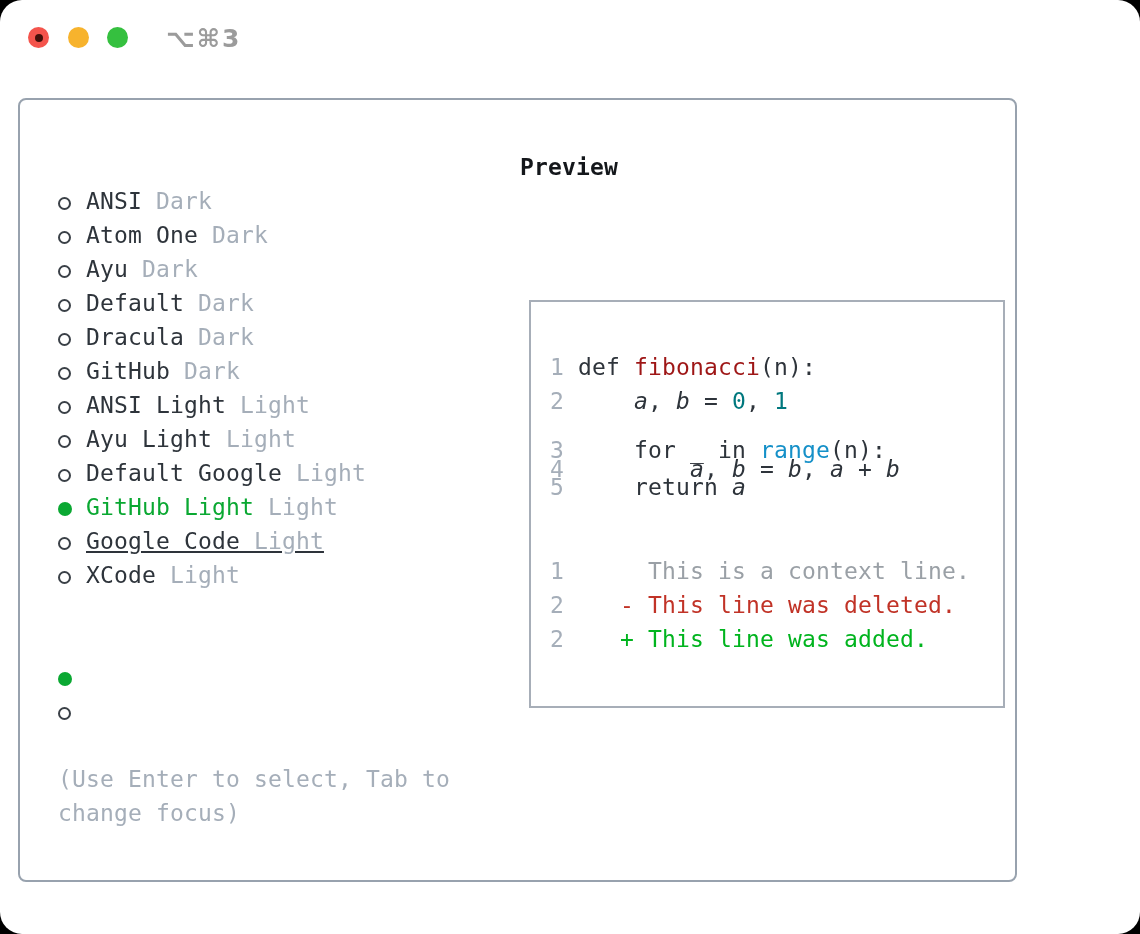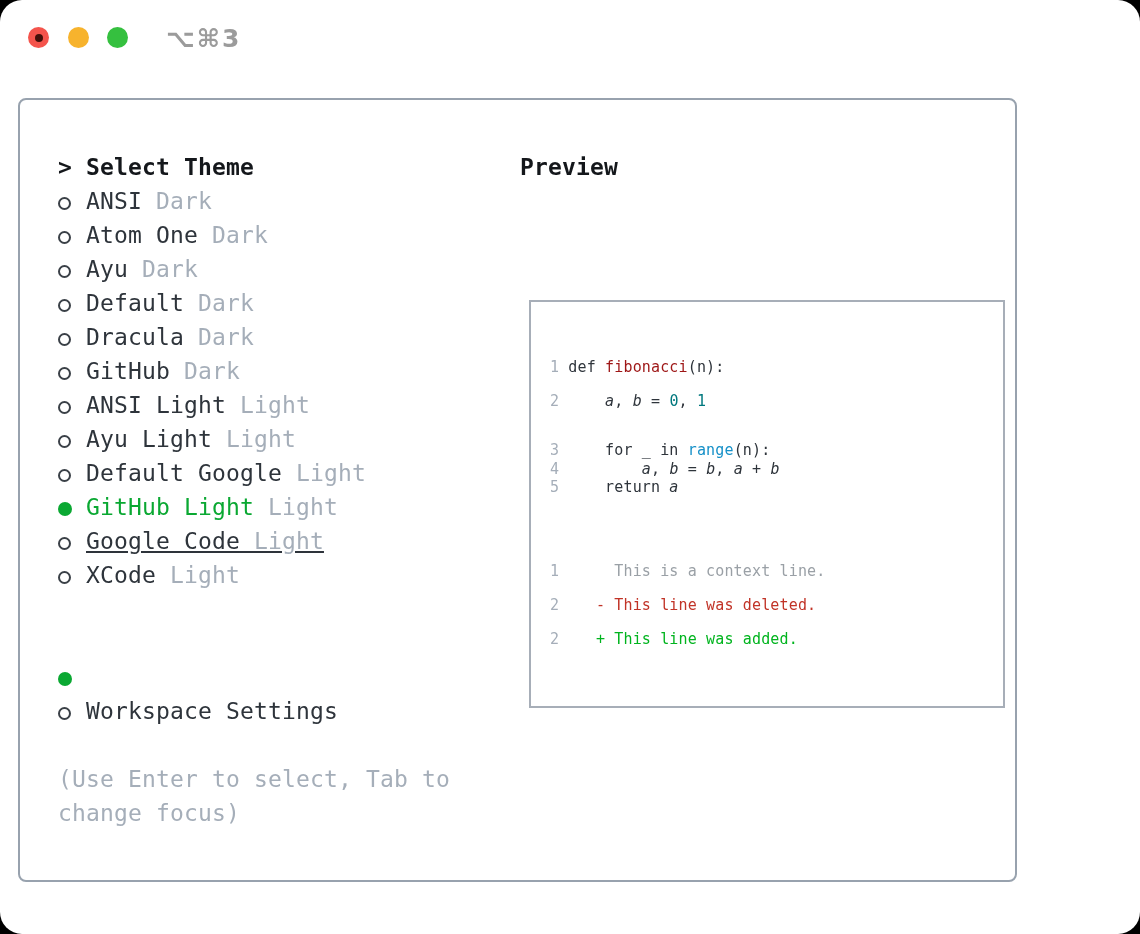--- a/index.html
+++ b/index.html
@@ -30,21 +30,21 @@
 
   
   .radio{display:inline-block;width:28px;}
   .radio::before{content:"";display:inline-block;width:13px;height:13px;box-sizing:border-box;
                  border:2px solid #3a4047;border-radius:50%;vertical-align:-1px;}
   .radio.on::before{width:14px;height:14px;border:none;background:var(--selection-green);}
 
   
   .preview-box{position:absolute;left:509px;top:200px;width:476px;height:408px;
                box-sizing:border-box;border:2px solid var(--preview-border);background:#fff;}
-  .pline{position:absolute;left:19px;height:34px;line-height:34px;font-size:15px;
+  .pline{position:absolute;left:19px;height:34px;line-height:34px;font-size:23px;
          letter-spacing:0.15px;white-space:pre;color:var(--text);}
   .tok-p{color:var(--text);}
   .tok-f{color:var(--function-red);}
   .tok-n{color:var(--number-teal);}
   .tok-b{color:var(--builtin-blue);}
   .tok-v{color:var(--text);font-style:italic;}
   .tok-x{color:var(--context-gray);}
   .tok-d{color:var(--deleted-red);}
   .tok-a{color:var(--added-green);}
   .lineno{color:var(--line-number-gray);}
@@ -54,40 +54,39 @@
 
 <div class="window">
 
   <div class="tl tl-red"></div>
   <div class="tl tl-yellow"></div>
   <div class="tl tl-green"></div>
   <div class="titlebar-title">⌥⌘3</div>
 
   <div class="panel">
 
-    <div class="row bold" style="top:50px"><span>&gt;</span><span> </span><span>Select Theme</span></div>
 
     <div id="theme-list">
         <div class="row" style="top: 84px;"><span class="radio"></span><span class="">ANSI</span><span class="muted"> Dark</span></div>
         <div class="row" style="top: 118px;"><span class="radio"></span><span class="">Atom One</span><span class="muted"> Dark</span></div>
         <div class="row" style="top: 152px;"><span class="radio"></span><span class="">Ayu</span><span class="muted"> Dark</span></div>
         <div class="row" style="top: 186px;"><span class="radio"></span><span class="">Default</span><span class="muted"> Dark</span></div>
         <div class="row" style="top: 220px;"><span class="radio"></span><span class="">Dracula</span><span class="muted"> Dark</span></div>
         <div class="row" style="top: 254px;"><span class="radio"></span><span class="">GitHub</span><span class="muted"> Dark</span></div>
         <div class="row" style="top: 288px;"><span class="radio"></span><span class="">ANSI Light</span><span class="muted"> Light</span></div>
         <div class="row" style="top: 322px;"><span class="radio"></span><span class="">Ayu Light</span><span class="muted"> Light</span></div>
         <div class="row" style="top: 356px;"><span class="radio"></span><span class="">Default Google</span><span class="muted"> Light</span></div>
         <div class="row" style="top: 390px;"><span class="radio on"></span><span class="green">GitHub Light</span><span class="muted"> Light</span></div>
         <div class="row" style="top: 424px; text-decoration: underline;"><span class="radio"></span><span class="">Google Code</span><span class="muted"> Light</span></div>
         <div class="row" style="top: 458px;"><span class="radio"></span><span class="">XCode</span><span class="muted"> Light</span></div>
       </div>
 
     <div id="apply-options">
         <div class="row" style="top: 560px;"><span class="radio on"></span></div>
-        <div class="row" style="top: 594px;"><span class="radio"></span><span class="">Workspace Settings</span></div>
+        <div class="row" style="top: 594px;"><span class="radio"></span></div>
       </div>
 
     <div id="help-lines">
         <div class="row muted" style="top: 662px;">(Use Enter to select, Tab to</div>
         <div class="row muted" style="top: 696px;">change focus)</div>
       </div>
 
     <div class="row bold" style="left:500px;top:50px">Preview</div>
 
     <div class="preview-box">

